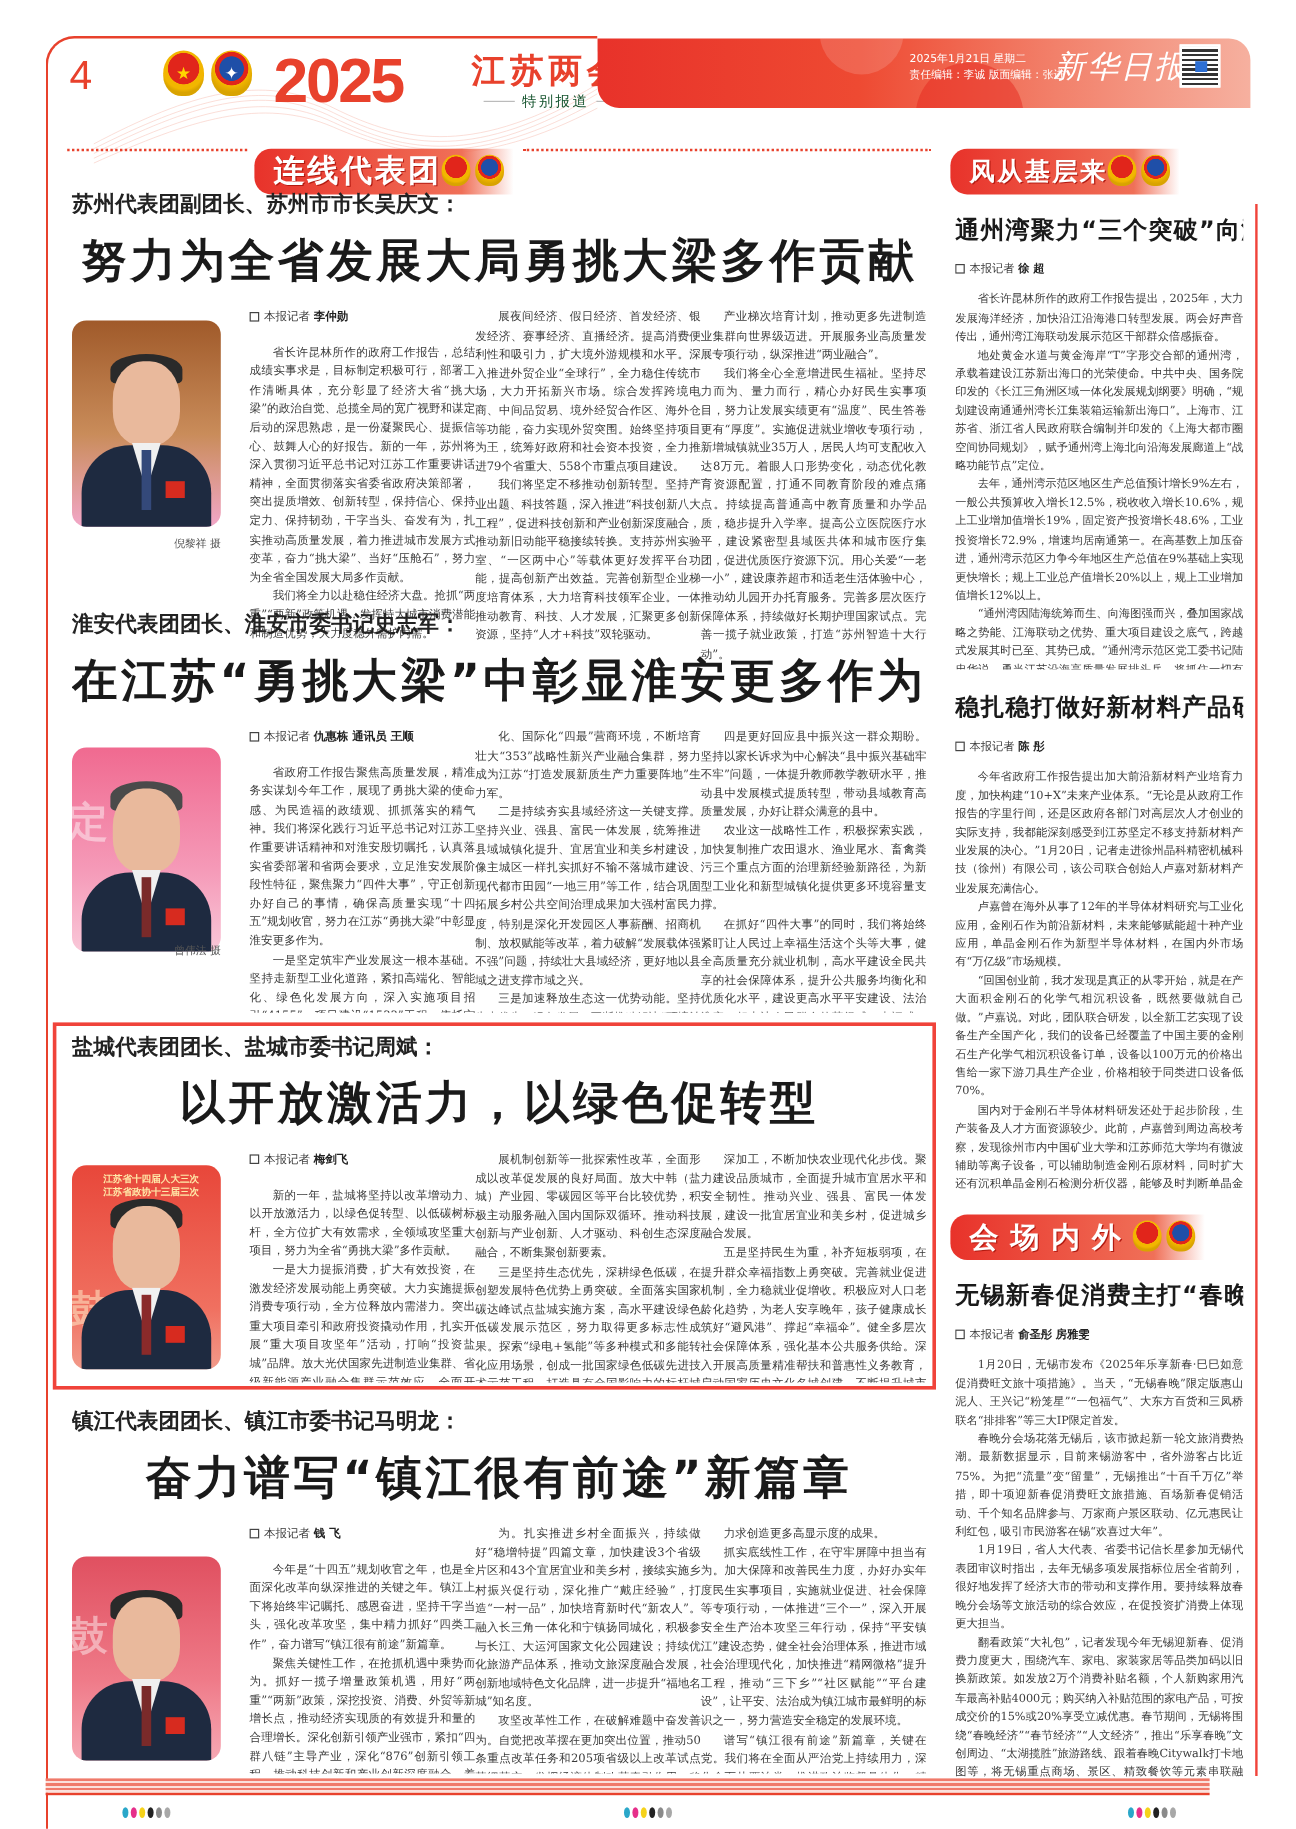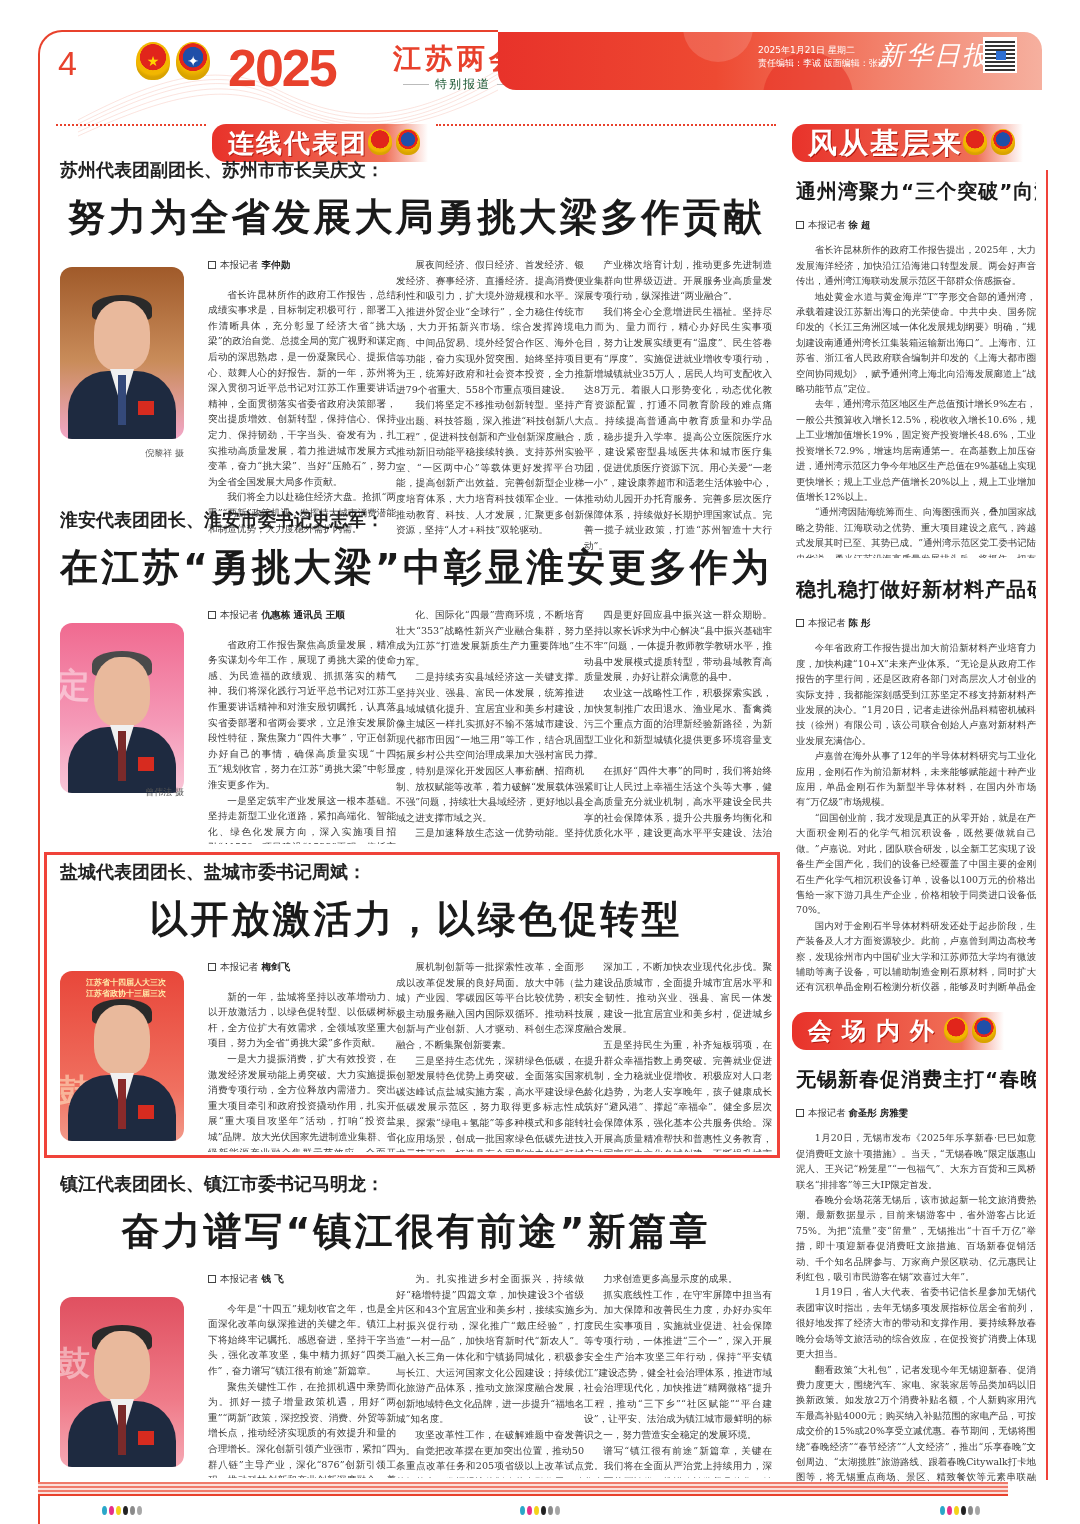--- a/index.html
+++ b/index.html
@@ -254,21 +254,21 @@
         <p>谱写“镇江很有前途”新篇章，关键在党。我们将在全面从严治党上持续用力，深化全面从严治党，推进政治监督具体化、精准化、常态化，一体推进“三不腐”，推动“三项机制”精准落地，持续为基层减负，以优良作风激发干部担当作为，营造风清气正的政治生态，不断提升全市党员干部“敢为、敢闯、敢干、敢首创”的精神状态，把“镇江很有前途”的美好蓝图变成镇江大地上的生动实践。</p>
       </div>
     </div>
   </div>
 </div>
 
 <div class="sidebar">
   <div class="side-frame"></div>
 
   <div class="banner" style="left:0; top:4px;">
-    <div class="banner-tag" style="font-size:29px;">
+    <div class="banner-tag" style="font-size:21px;">
       <span>风从基层来</span>
       <span class="em">
           <span class="emblem national"></span>
           <span class="emblem cppcc"></span>
         </span>
     </div>
   </div>
 
   <div class="side-art" style="top:58px; height:380px; overflow:hidden;">
     <div class="side-head">通州湾聚力“三个突破”向海图强</div>

